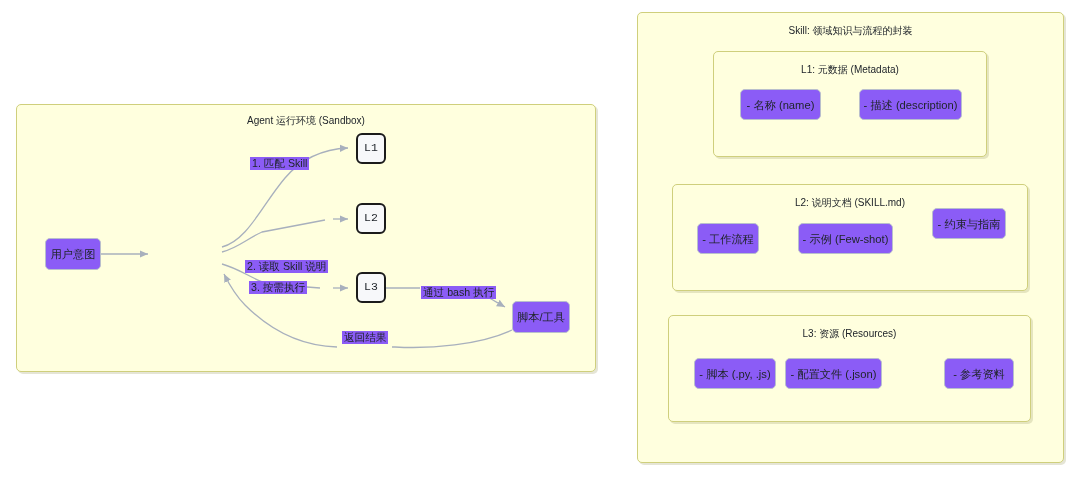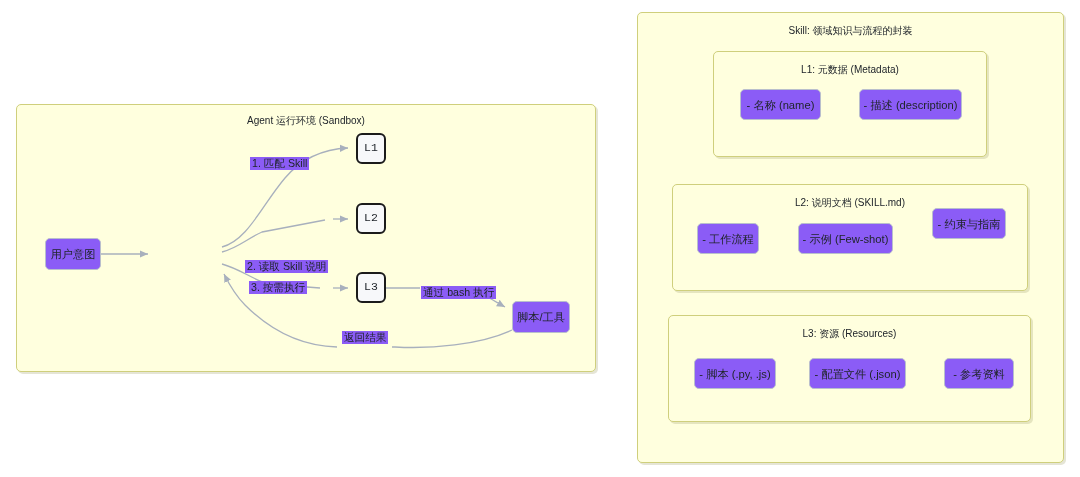--- a/index.html
+++ b/index.html
@@ -178,20 +178,20 @@
   <div class="node" style="left:932px; top:208px; width:74px; height:31px;">
     <span>- 约束与指南</span>
   </div>
 
   <div class="cluster" style="left:668px; top:315px; width:363px; height:107px;">
     <div class="cluster-title" style="top:11px;">L3: 资源 (Resources)</div>
   </div>
   <div class="node" style="left:694px; top:358px; width:82px; height:31px;">
     <span>- 脚本 (.py, .js)</span>
   </div>
-  <div class="node" style="left:809px; top:358px; width:97px; height:31px;">
+  <div class="node" style="left:785px; top:358px; width:97px; height:31px;">
     <span>- 配置文件 (.json)</span>
   </div>
   <div class="node" style="left:944px; top:358px; width:70px; height:31px;">
     <span>- 参考资料</span>
   </div>
 
 </div>
 
 </body></html>

